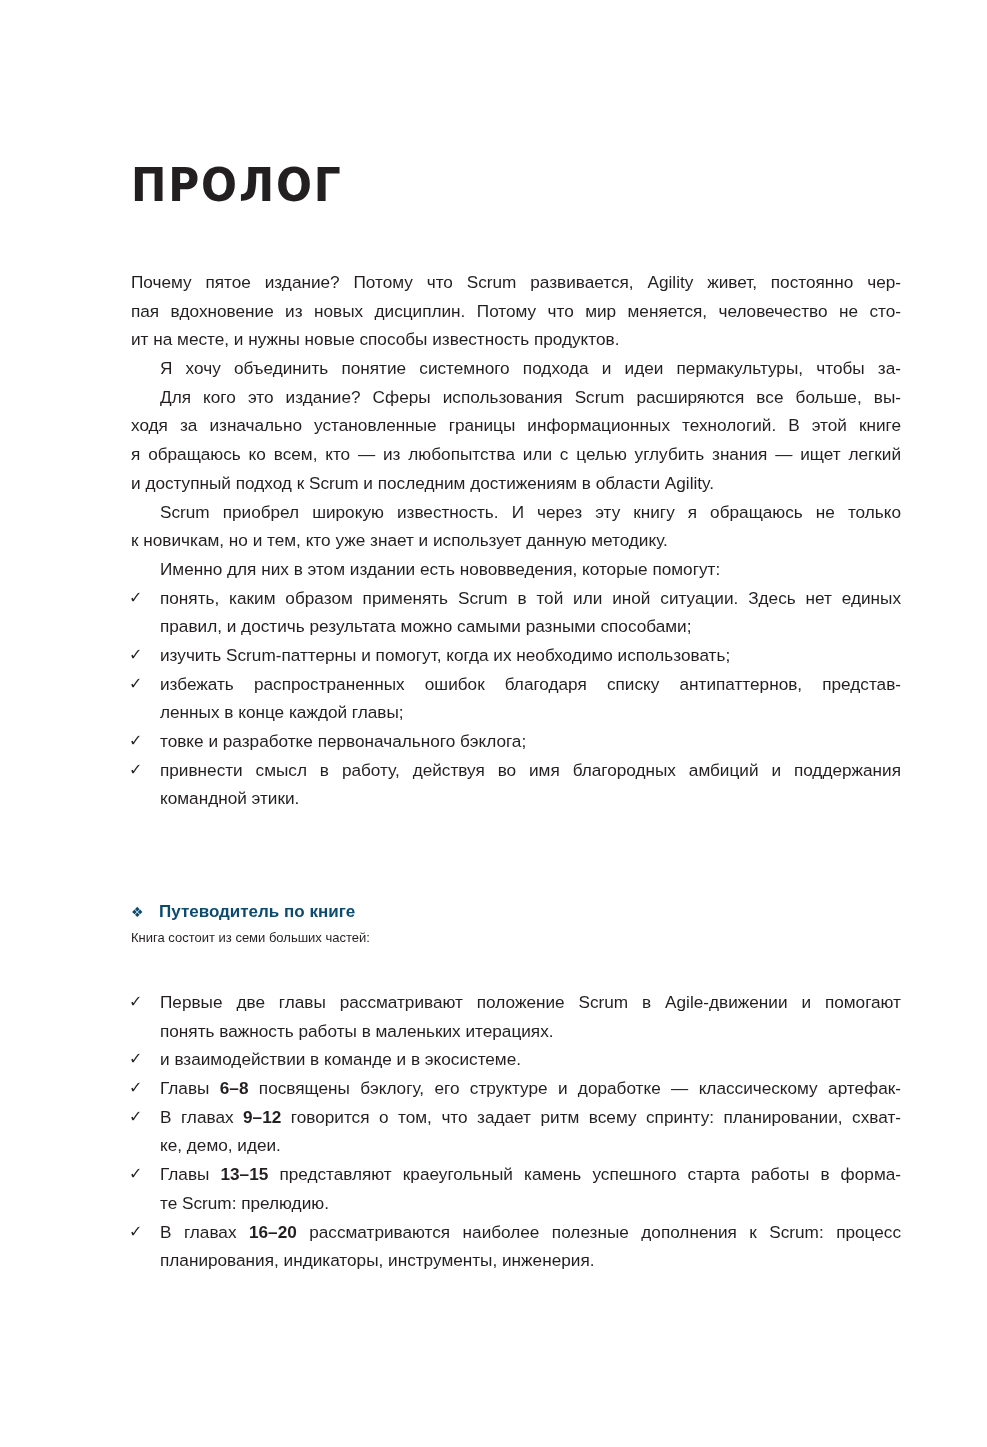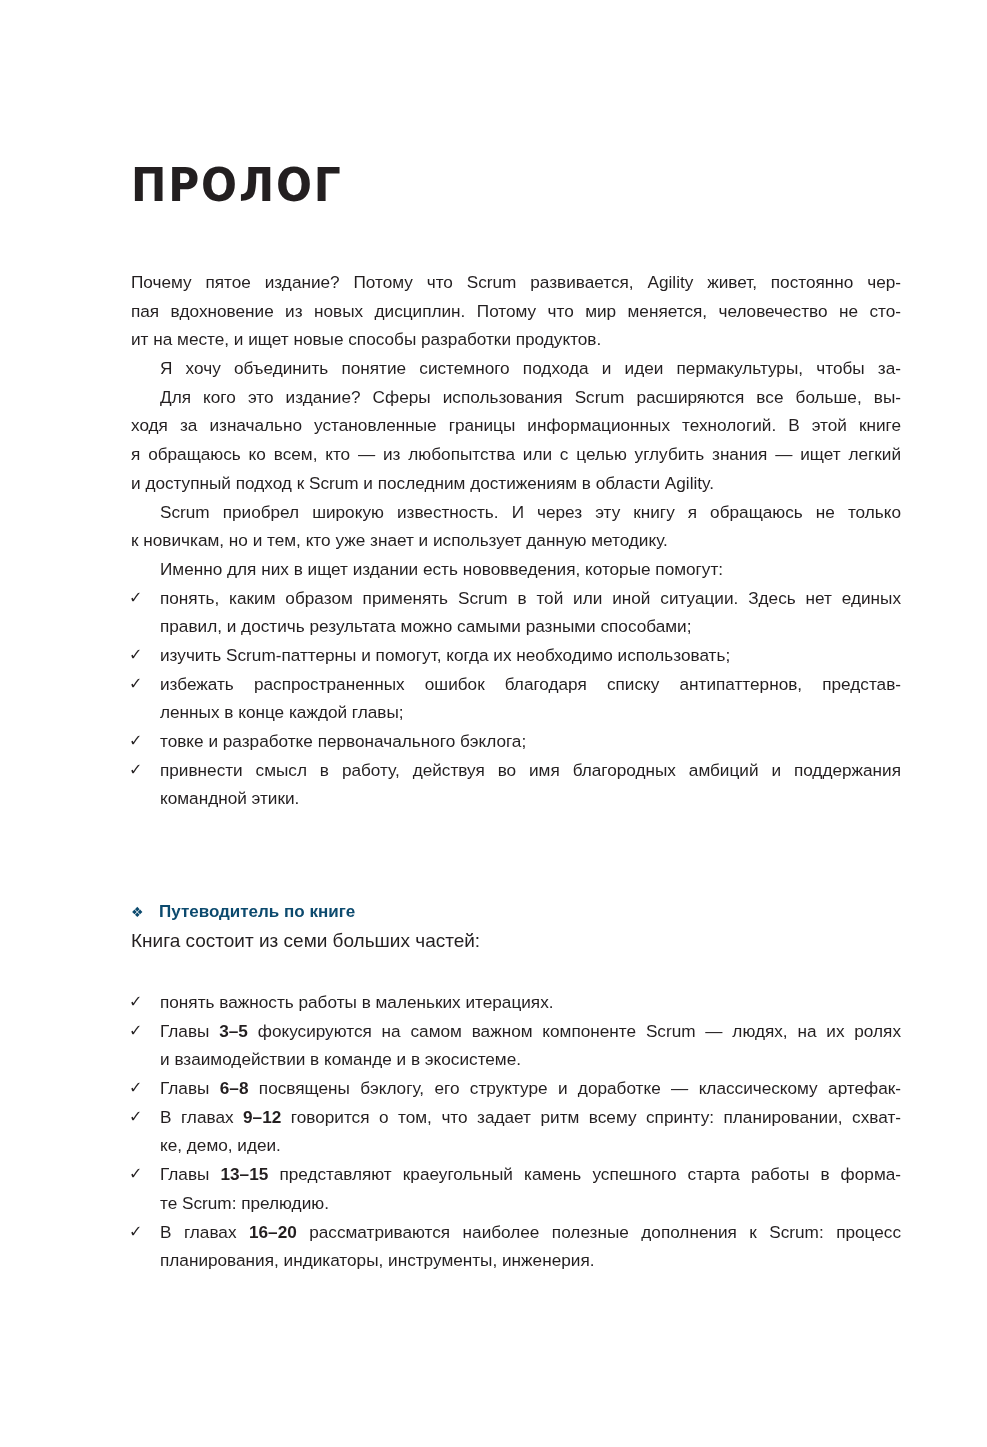--- a/index.html
+++ b/index.html
@@ -30,50 +30,50 @@
     position: absolute; left: 131px; top: 902px;
     font-family: "Liberation Sans", sans-serif; font-weight: bold;
     font-size: 17px; color: #0c4a6e;
   }
   .diamond {
     display: inline-block; width: 18px; font-size: 14px; margin-right: 10px;
     font-family: "DejaVu Sans", sans-serif;
   }
   .section-sub {
     position: absolute; left: 131px; top: 930px;
-    font-family: "Liberation Sans", sans-serif; font-size: 19px; color: #231f20;
+    font-family: "Liberation Sans", sans-serif; font-size: 13px; color: #231f20;
   }
   .list2 {
     position: absolute; left: 131px; top: 988px; width: 770px;
     font-family: "Liberation Sans", sans-serif;
     font-size: 17.2px; line-height: 28.7px; color: #231f20;
   }
   b { font-weight: bold; }
 </style>
 </head>
 <body>
 
 <h1 class="title">ПРОЛОГ</h1>
 
 <div class="body-text">
   <span class="line just">Почему пятое издание? Потому что Scrum развивается, Agility живет, постоянно чер-</span>
   <span class="line just">пая вдохновение из новых дисциплин. Потому что мир меняется, человечество не сто-</span>
-  <span class="line">ит на месте, и ищет новые способы разработки продуктов.</span>
+  <span class="line">ит на месте, и нужны новые способы известность продуктов.</span>
 
   <span class="line just indent">Я хочу объединить понятие системного подхода и идеи пермакультуры, чтобы за-</span>
 
   <span class="line just indent">Для кого это издание? Сферы использования Scrum расширяются все больше, вы-</span>
   <span class="line just">ходя за изначально установленные границы информационных технологий. В этой книге</span>
   <span class="line just">я обращаюсь ко всем, кто — из любопытства или с целью углубить знания — ищет легкий</span>
   <span class="line">и доступный подход к Scrum и последним достижениям в области Agility.</span>
 
   <span class="line just indent">Scrum приобрел широкую известность. И через эту книгу я обращаюсь не только</span>
   <span class="line">к новичкам, но и тем, кто уже знает и использует данную методику.</span>
 
-  <span class="line indent">Именно для них в ищет издании есть нововведения, которые помогут:</span>
+  <span class="line indent">Именно для них в этом издании есть нововведения, которые помогут:</span>
 
   <div class="bullet">
     <span class="check">✓</span>
     <span class="line just">понять, каким образом применять Scrum в той или иной ситуации. Здесь нет единых</span>
     <span class="line">правил, и достичь результата можно самыми разными способами;</span>
   </div>
   <div class="bullet">
     <span class="check">✓</span>
     <span class="line">изучить Scrum-паттерны и помогут, когда их необходимо использовать;</span>
   </div>
@@ -94,25 +94,25 @@
 </div>
 
 <div class="section-head">
   <span class="diamond">❖</span><span>Путеводитель по книге</span>
 </div>
 <div class="section-sub">Книга состоит из семи больших частей:</div>
 
 <div class="list2">
   <div class="bullet">
     <span class="check">✓</span>
+    <span class="line just"><span>Первые две главы рассматривают положение Scrum в Agile-движении и помогают</span><b></b><span></span></span>
     <span class="line">понять важность работы в маленьких итерациях.</span>
   </div>
   <div class="bullet">
     <span class="check">✓</span>
-    <span class="line just"><span>Главы </span><b>3–5</b><span> фокусируются на самом важном компоненте Scrum — людях, на их ролях</span></span>
     <span class="line">и взаимодействии в команде и в экосистеме.</span>
   </div>
   <div class="bullet">
     <span class="check">✓</span>
     <span class="line just"><span>Главы </span><b>6–8</b><span> посвящены бэклогу, его структуре и доработке — классическому артефак-</span></span>
   </div>
   <div class="bullet">
     <span class="check">✓</span>
     <span class="line just"><span>В главах </span><b>9–12</b><span> говорится о том, что задает ритм всему спринту: планировании, схват-</span></span>
     <span class="line">ке, демо, идеи.</span>

